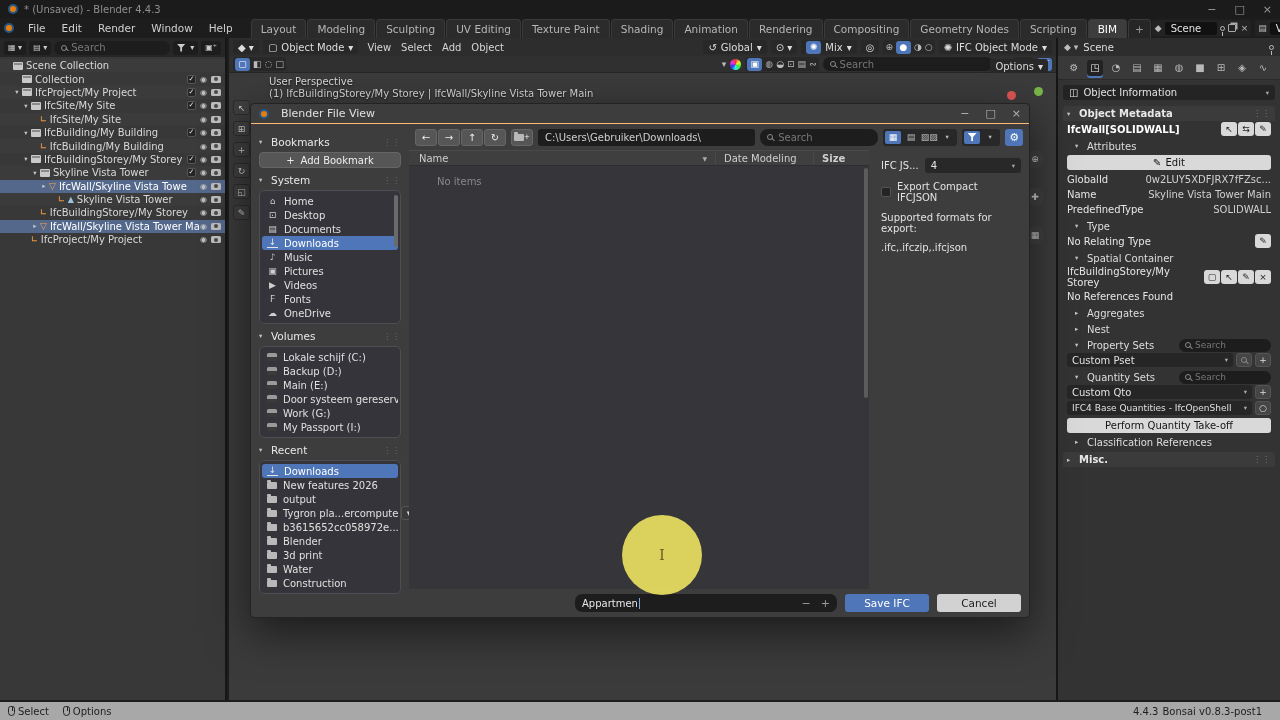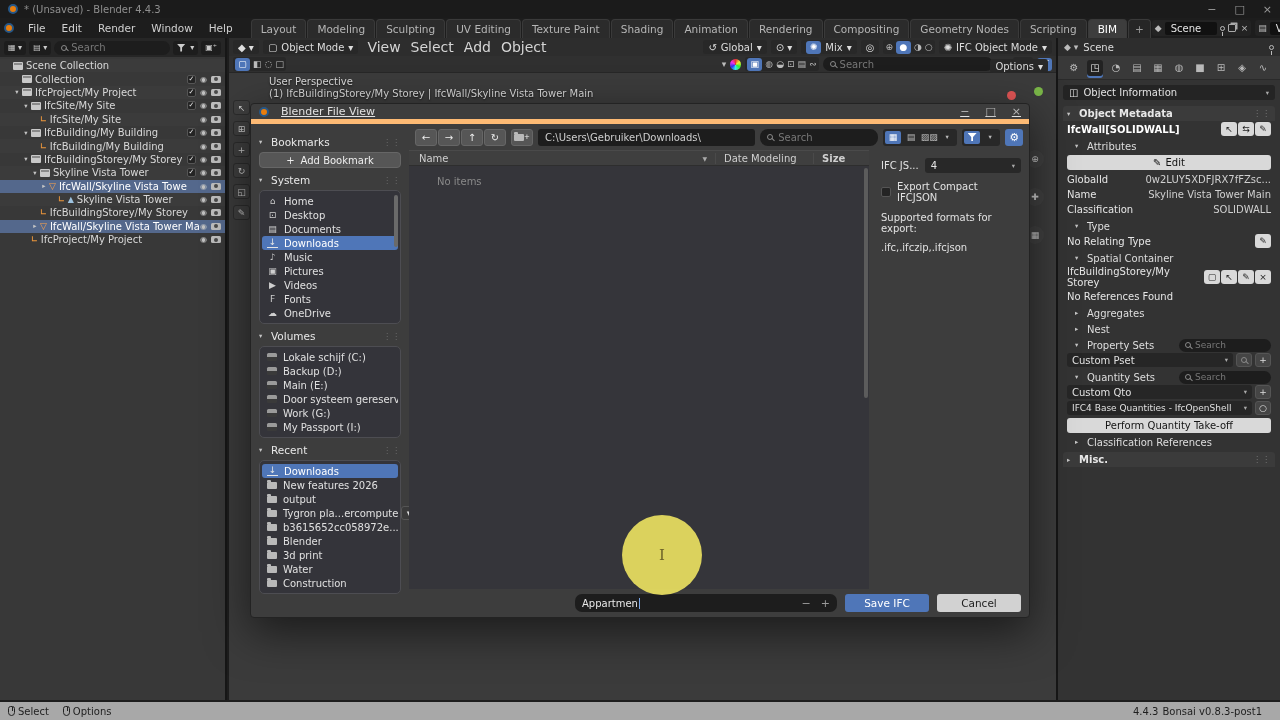--- a/index.html
+++ b/index.html
@@ -49,21 +49,21 @@
   .ic-meshdata { color:#9ec3e0; font-size:8px; }
   .ic-check { width:9px; height:9px; background:#242424; border:1px solid #555; border-radius:2px; color:#e5e5e5; font-size:7px; line-height:7px; text-align:center; }
   .ic-eye { color:#c0c0c0; font-size:8px; }
   .ic-cam { width:10px; height:7px; background:#bdbdbd; border-radius:1.5px; position:relative; }
   .ic-cam::after { content:''; position:absolute; left:3px; top:1.5px; width:4px; height:4px; border-radius:50%; background:#4a4a4a; }
 
   
   #viewport { position:absolute; left:229px; top:38px; width:829px; height:662px; background:#3b3b3b; border-right:2px solid #161616; }
   .vp-row1 { height:18px; background:#2d2d2d; display:flex; align-items:center; gap:4px; padding:0 4px; }
   .vp-row2 { height:17px; background:#303030; display:flex; align-items:center; gap:4px; padding:0 4px; border-bottom:1px solid #272727; }
-  .vp-menu { color:#d5d5d5; font-size:14px; padding:1px 5px;text-align:right; }
+  .vp-menu { color:#d5d5d5; font-size:10px; padding:1px 5px;text-align:right; }
   .dk-widget { background:#282828; border-radius:3px; height:14px; display:flex; align-items:center; gap:4px; padding:0 5px; color:#ddd; font-size:10px; white-space:nowrap; }
   .blue-pill { background:#4f76b8; border-radius:3px; height:13px; min-width:15px; display:flex; align-items:center; justify-content:center; color:#fff; font-size:9px; padding:0 3px; }
   .tgl-group { background:#282828; border-radius:3px; height:14px; display:flex; align-items:center; padding:0 2px; gap:3px; font-size:9px; color:#bbb; }
   .colorwheel { width:11px; height:11px; border-radius:50%; background:conic-gradient(#e33,#ee3,#3e3,#3ee,#33e,#e3e,#e33); }
   .vp-overlay { position:absolute; left:40px; top:38px; color:#d8d8d8; font-size:10px; text-shadow:0 1px 2px rgba(0,0,0,.7); line-height:12px; }
   #vp-toolbar { position:absolute; left:4px; top:62px; width:18px; display:flex; flex-direction:column; gap:6px; }
   #vp-toolbar span { width:17px; height:15px; background:#3f3f3f; border:1px solid #2c2c2c; border-radius:3px; color:#ccc; font-size:9px; display:flex; align-items:center; justify-content:center; }
   .gizmo { position:absolute; width:18px; height:18px; border-radius:50%; background:rgba(66,66,66,.85); color:#ccc; font-size:9px; display:flex; align-items:center; justify-content:center; }
   .axis-dot { position:absolute; width:9px; height:9px; border-radius:50%; }
   #vp-options { position:absolute; right:8px; top:21px; }
@@ -93,21 +93,21 @@
 
   
   #statusbar { position:absolute; left:0; top:702px; width:1280px; height:18px; background:#a8a8a8; color:#1e1e1e; display:flex; align-items:center; padding:0 8px; font-size:10px; gap:14px; }
   .mouse-ic { width:7px; height:10px; border:1px solid #222; border-radius:3px 3px 4px 4px; position:relative; margin-right:3px; }
   .mouse-ic::after { content:''; position:absolute; left:3px; top:0; width:1px; height:4px; background:#222; }
   .sb-item { display:flex; align-items:center; }
   #statusbar .right { margin-left:auto; display:flex; gap:4px; padding-right:10px; }
 
   
   #filedialog { position:absolute; left:250px; top:103px; width:780px; height:515px; background:#3d3d3d; border:1px solid #232323; border-radius:4px; box-shadow:0 14px 44px rgba(0,0,0,.55); z-index:10; }
-  .fd-title { height:20px; display:flex; align-items:center; gap:6px; padding:0 8px; color:#e0e0e0; border-bottom:5px solid #fdba74;text-decoration:underline; }
+  .fd-title { height:20px; display:flex; align-items:center; gap:6px; padding:0 8px; color:#e0e0e0; border-bottom:1px solid #fdba74; }
   .fd-title .winbtns { margin-left:auto; display:flex; gap:16px; color:#b5b5b5; font-size:11px; }
   .fd-side { position:absolute; left:0; top:20px; width:158px; bottom:0; padding:6px 8px; overflow:hidden; }
   .fd-sec-hdr { display:flex; align-items:center; gap:4px; color:#e8e8e8; font-size:10.5px; margin:6px 0 4px; }
   .fd-sec-hdr .dots { margin-left:auto; color:#6d6d6d; font-size:8px; letter-spacing:1px; }
   .fd-box { background:#34343a; border:1px solid #4d4d52; border-radius:5px; padding:3px 2px; position:relative; }
   .fd-item { height:14px; display:flex; align-items:center; gap:6px; padding:0 5px; color:#e0e0e0; font-size:10px; border-radius:3px; white-space:nowrap; overflow:hidden; }
   .fd-item.sel { background:#4f76b8; color:#fff; }
   .fd-item .glyph { width:11px; text-align:center; font-size:9px; color:#cfcfcf; flex:none; }
   .icon-folder { width:10px; height:7px; background:#b9b9b9; border-radius:1px; position:relative; flex:none; }
   .icon-folder::before { content:''; position:absolute; top:-2px; left:0; width:4px; height:2px; background:#b9b9b9; border-radius:1px 1px 0 0; }
@@ -468,21 +468,21 @@
       <div id="attr-rows">
           <div class="pp-row">
             <span class="lbl">GlobalId</span>
             <span class="val">0w2LUY5XDFJRX7fFZsc...</span>
           </div>
           <div class="pp-row">
             <span class="lbl">Name</span>
             <span class="val">Skyline Vista Tower Main</span>
           </div>
           <div class="pp-row">
-            <span class="lbl">Classification</span>
+            <span class="lbl">PredefinedType</span>
             <span class="val">SOLIDWALL</span>
           </div>
         </div>
 
       <div class="sub-hdr">
         <span class="exp-car">▾</span>
         <span>Type</span>
       </div>
       <div class="pp-row">
         <span class="lbl">No Relating Type</span>

